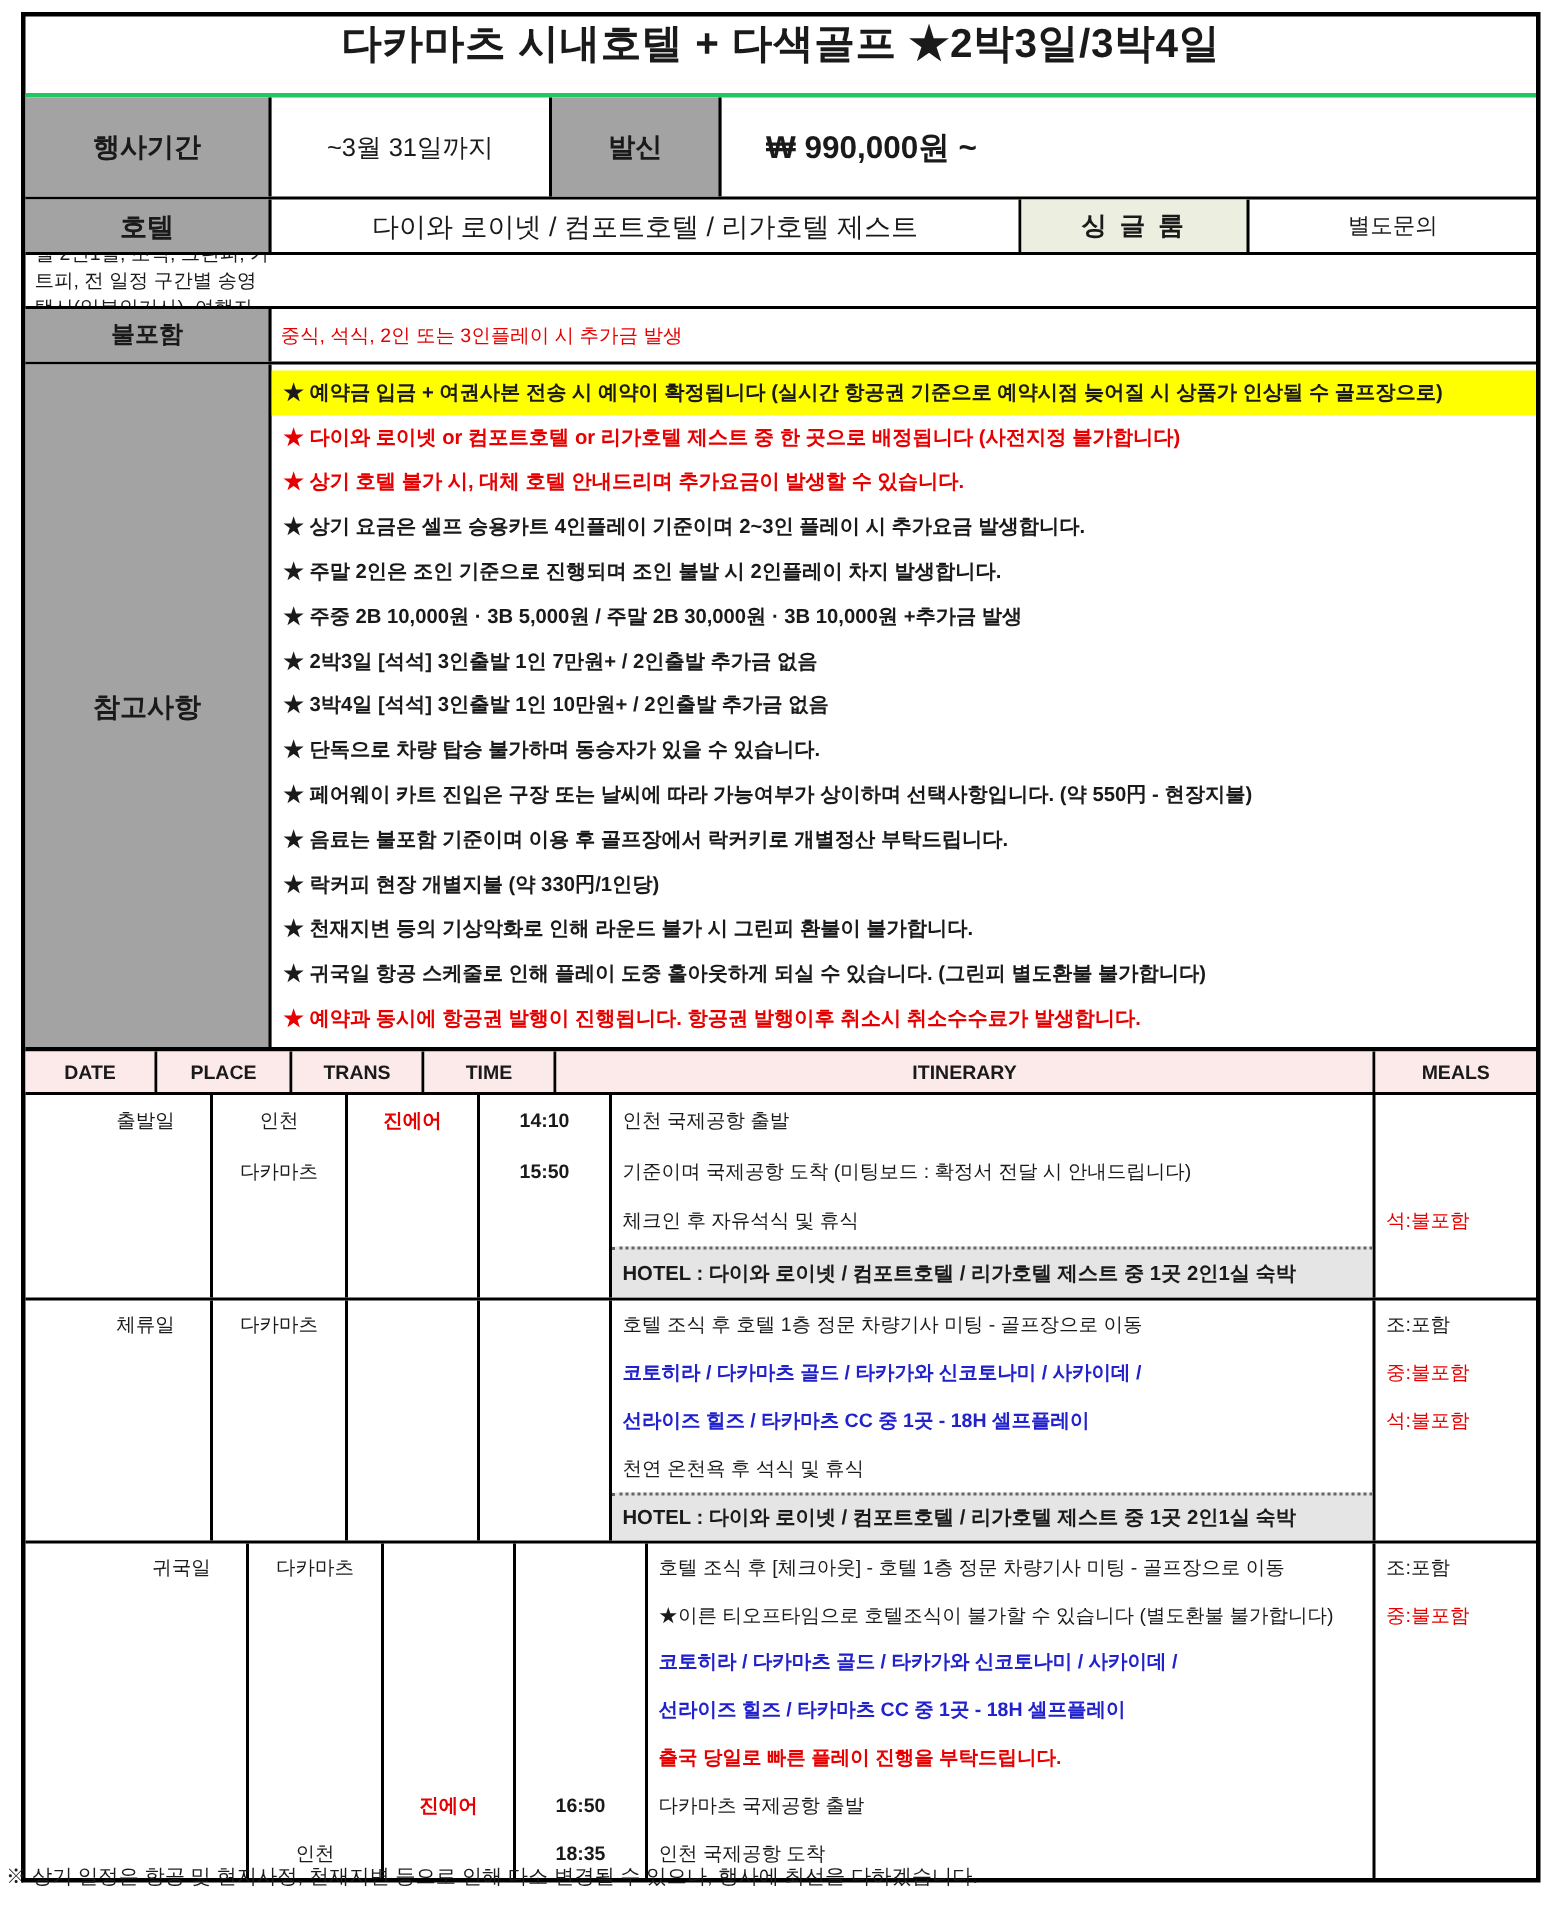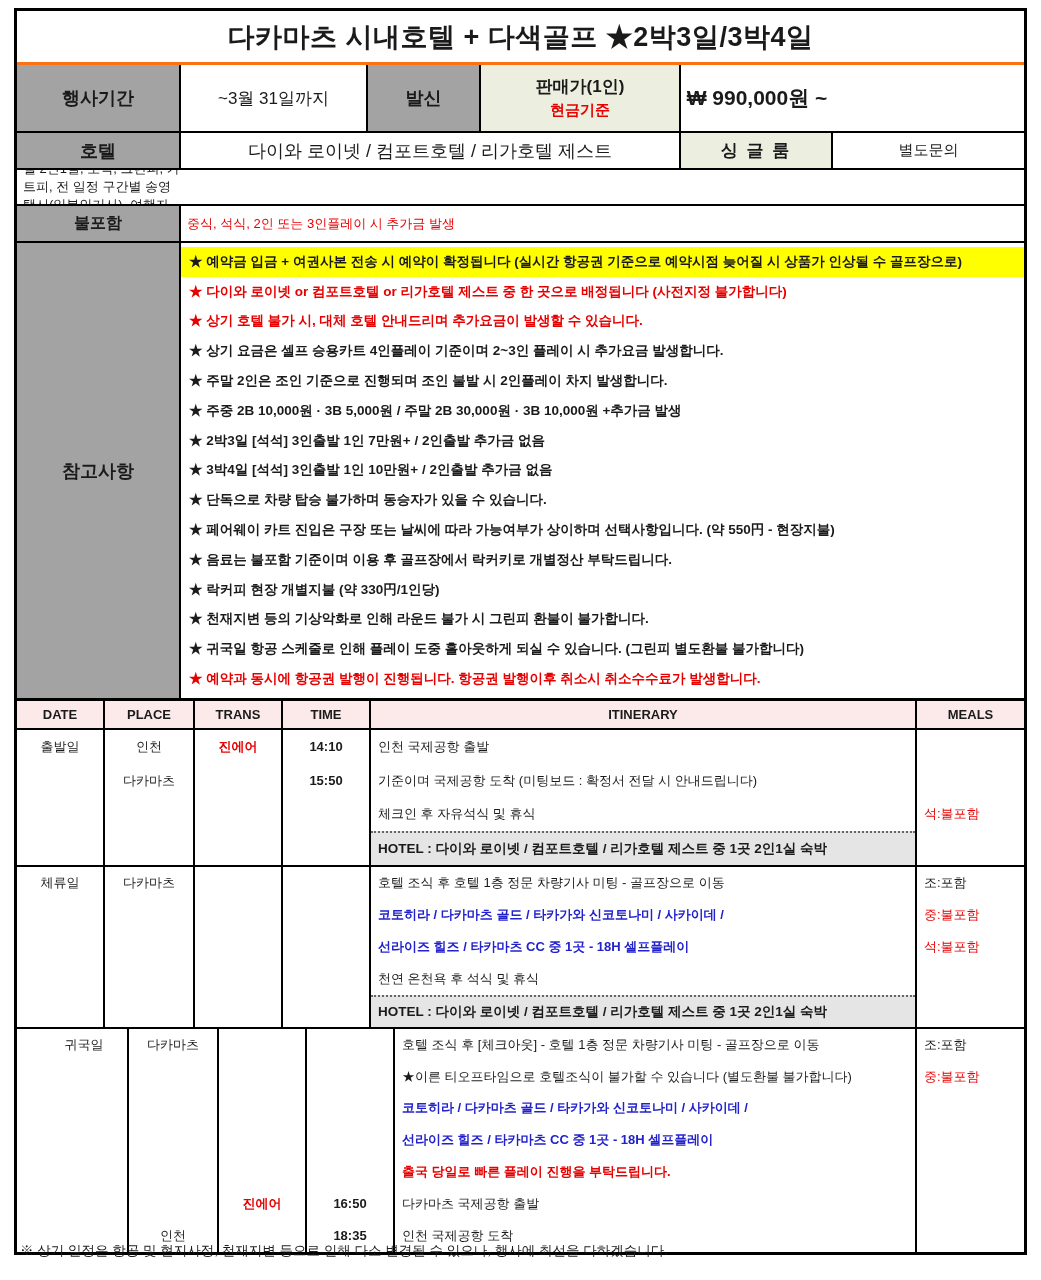--- a/index.html
+++ b/index.html
@@ -11,21 +11,21 @@
   .doc {
     position:absolute; left:14px; top:8px; width:1013px;
     border:3px solid #000; box-sizing:border-box; background:#fff;
   }
   .row { display:grid; border-bottom:2px solid #000; }
   .row:last-child { border-bottom:none; }
   .cell { border-right:2px solid #000; display:flex; align-items:center; justify-content:center; overflow:hidden; box-sizing:border-box; }
   .cell:last-child { border-right:none; }
   .lbl { background:#a3a3a3; font-weight:bold; font-size:18px; }
 
-  .title-row { height:51px; border-bottom:3px solid #f97316; display:flex; align-items:center; justify-content:center; }
+  .title-row { height:51px; border-bottom:3px solid #22c55e; display:flex; justify-content:center; }
   .title-row .title { font-size:27px; font-weight:bold; letter-spacing:0.5px; }
 
   .info-row  { height:66px; grid-template-columns:164px 187px 113px 200px 152px 1fr; }
   .info-row .val { font-size:17px; }
   .contact { flex-direction:column; font-size:15px; line-height:1.65; }
   .price-lbl { flex-direction:column; background:#ecefdf; line-height:1.45; }
   .price-lbl .pl1 { font-weight:bold; font-size:17px; }
   .price-lbl .pl2 { font-weight:bold; font-size:15px; color:#e60000; }
   .price-val { font-size:21px; font-weight:bold; }
 
@@ -42,52 +42,48 @@
 
   .notes-row { height:455px; grid-template-columns:164px 1fr; border-bottom:3px solid #000; }
   .notes-list { display:flex; flex-direction:column; justify-content:space-around; padding:4px 0; border-right:none; align-items:stretch; }
   .note-line { flex:1; display:flex; align-items:center; padding-left:8px; font-size:13.5px; font-weight:bold; }
   .n-yellow { background:#ffff00; }
   .n-red { color:#e60000; }
 
   .itin-header { height:27px; grid-template-columns:88px 90px 88px 88px 1fr 107px; }
   .itin-header .cell { background:#fceaea; font-weight:bold; font-size:13px; }
 
-  .itin-row { display:grid; grid-template-columns:88px 90px 88px 88px 1fr 107px; border-bottom:2px solid #000; }
+  .itin-row { display:grid; grid-template-columns:88px 90px 88px 88px 1fr 107px; border-bottom:2px solid #000;padding-left:37px; }
   .itin-row:last-child { border-bottom:none;margin-left:24px; }
   .icell { border-right:2px solid #000; overflow:hidden; box-sizing:border-box; }
   .icell:last-child { border-right:none; }
   .slot { display:flex; align-items:center; justify-content:center; font-size:13px; color:#1a1a1a; box-sizing:border-box; }
   .c-text .slot, .c-meal .slot { justify-content:flex-start; padding:0 7px; }
   .t-blue { color:#2222cc; font-weight:bold; }
   .t-red  { color:#e60000; font-weight:bold; }
   .t-hotel { background:#e5e5e5; font-weight:bold; border-top:2px dotted #666; font-size:13.5px; }
   .m-red { color:#e60000; }
   .trans-red { color:#e60000; font-weight:bold; }
   .time-bold { font-weight:bold; }
 
-  .footnote { position:absolute; left:20px; top:1242px; font-size:13.5px; }
+  .footnote { position:absolute; left:4px; top:1242px; font-size:13.5px; }
 </style>
 </head>
 <body>
 
 <div class="doc">
 
   <div class="title-row">
     <span class="title">다카마츠 시내호텔 + 다색골프 ★2박3일/3박4일</span>
   </div>
 
   <div class="row info-row">
     <div class="cell lbl">행사기간</div>
     <div class="cell val">~3월 31일까지</div>
     <div class="cell lbl">발신</div>
-    <div class="cell price-lbl">
-      <span class="pl1">판매가(1인)</span>
-      <span class="pl2">현금기준</span>
-    </div>
     <div class="cell price-val">₩ 990,000원 ~</div>
   </div>
 
   <div class="row hotel-row">
     <div class="cell lbl">호텔</div>
     <div class="cell hval">다이와 로이넷 / 컴포트호텔 / 리가호텔 제스트</div>
     <div class="cell slbl">싱 글 룸</div>
     <div class="cell sval">별도문의</div>
   </div>
 

